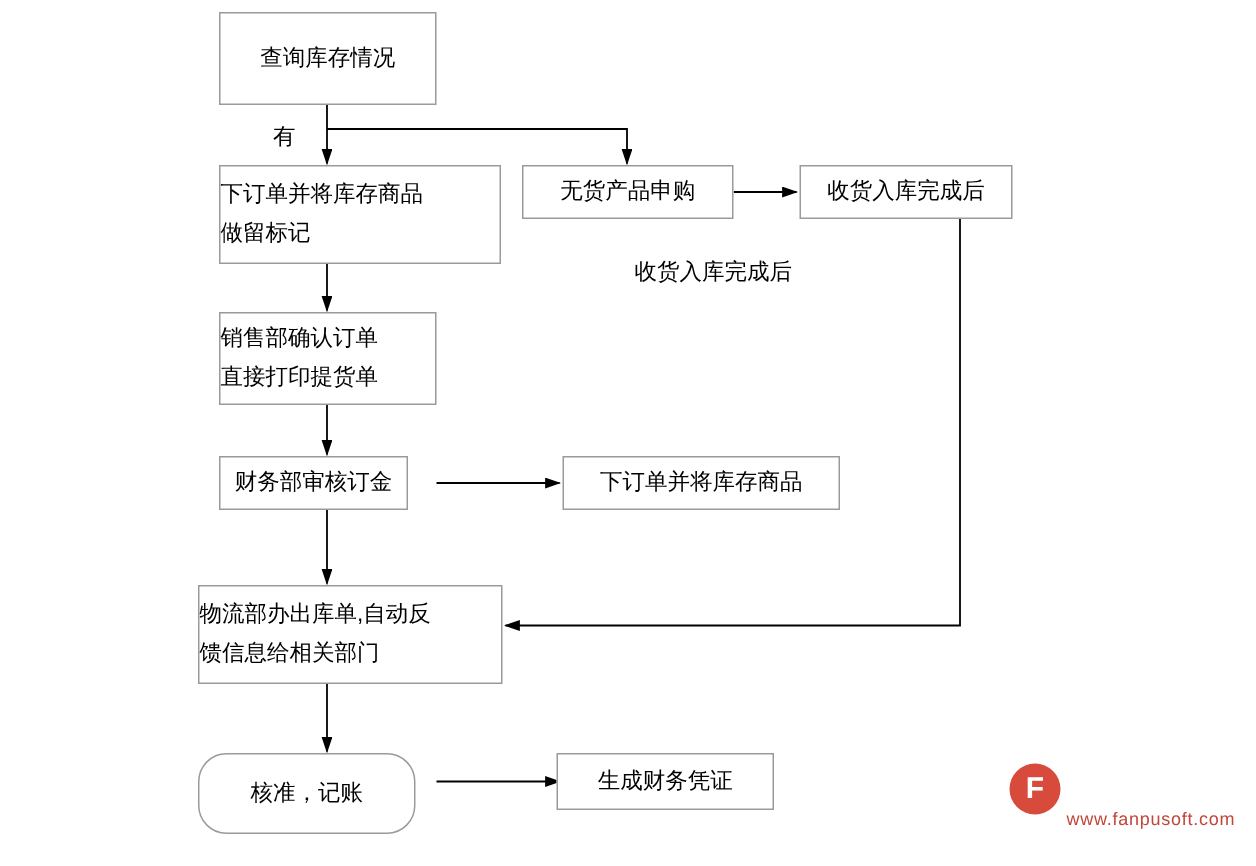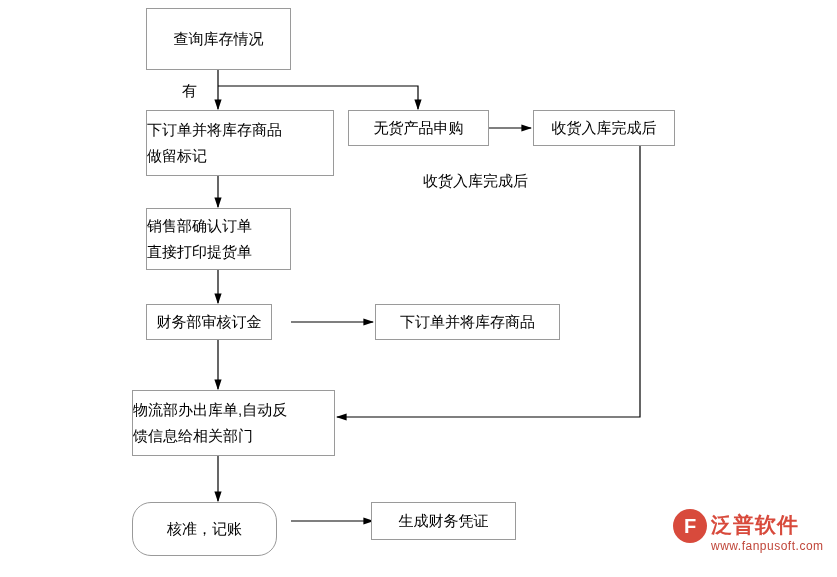--- a/index.html
+++ b/index.html
@@ -146,17 +146,16 @@
   <div class="node center" style="left:132px; top:502px; width:145px; height:54px;border-radius:19px;">核准，记账</div>
 
   <div class="node center" style="left:371px; top:502px; width:145px; height:38px;">生成财务凭证</div>
 
   <div class="label" style="left:182px; top:82px;">有</div>
 
   <div class="label" style="left:398px; top:172px;margin-left:25px;">收货入库完成后</div>
 
   <div class="logo">
     <div class="logo-mark">F</div>
-    <div class="logo-main">泛普软件</div>
     <div class="logo-sub">www.fanpusoft.com</div>
   </div>
 
 </div>
 
 </body></html>

